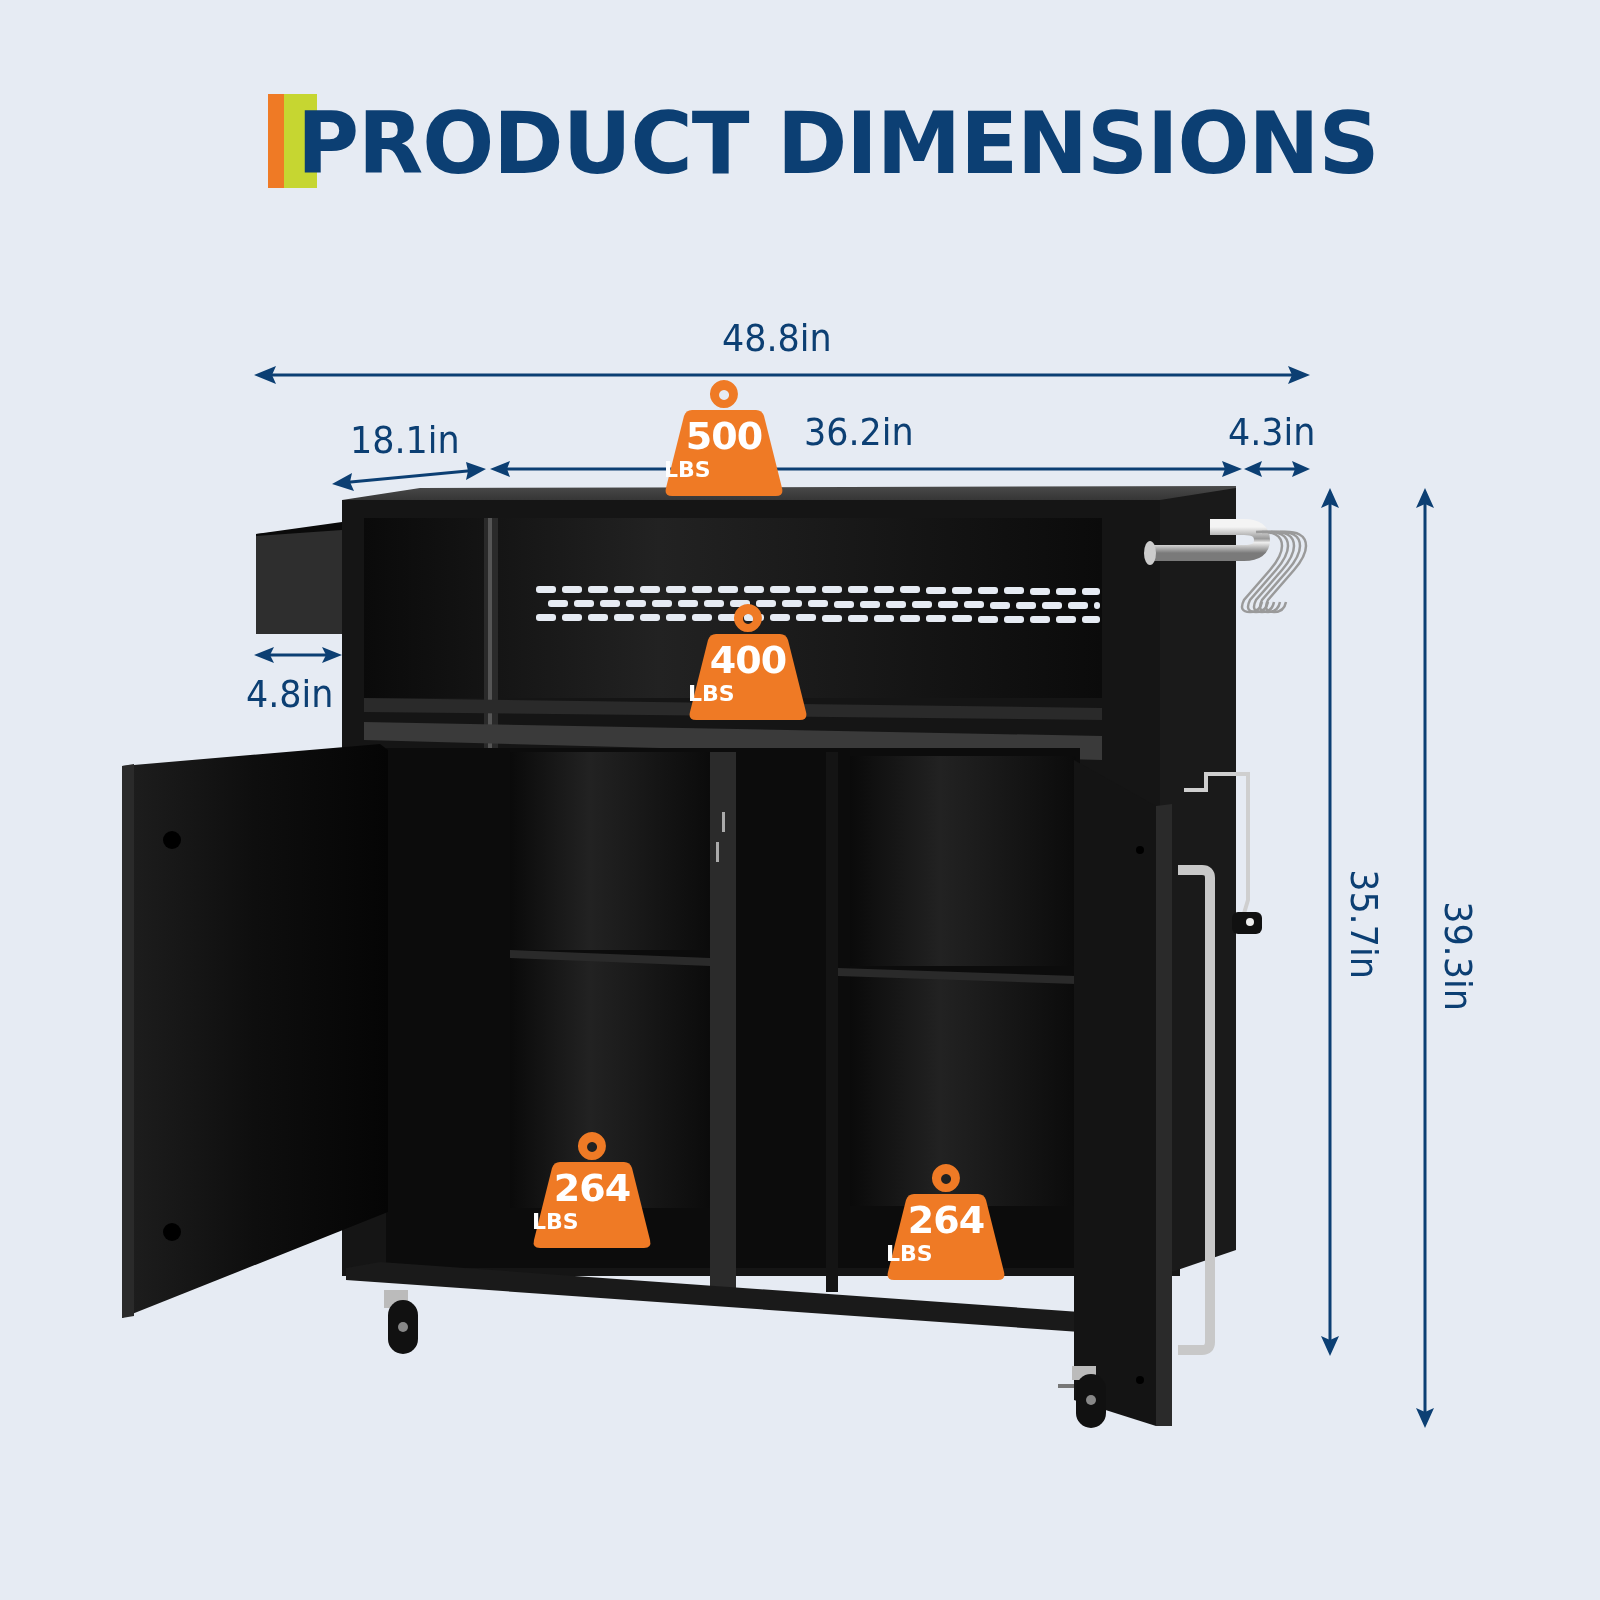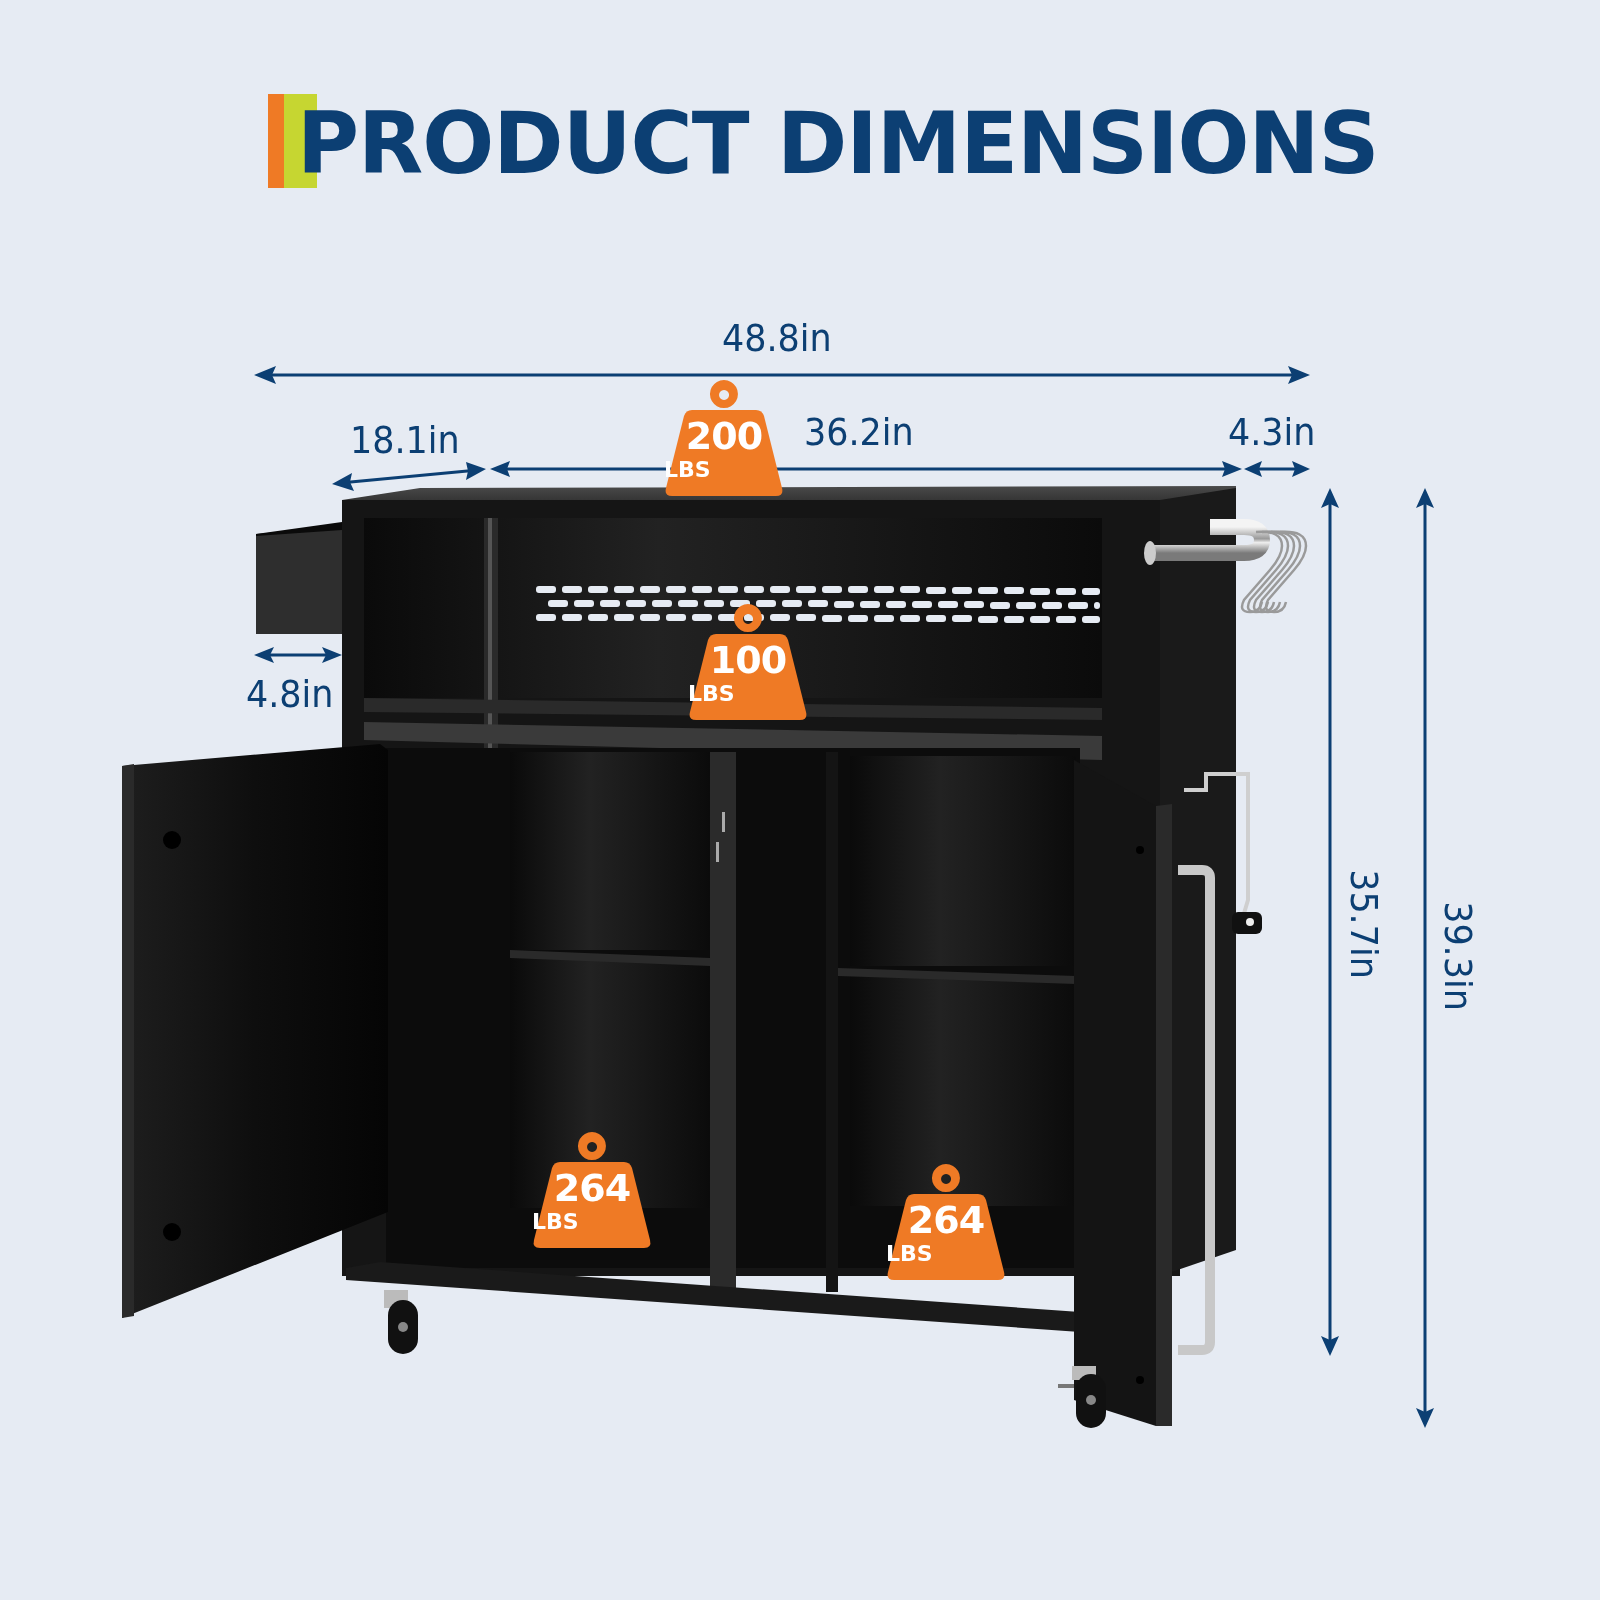--- a/index.html
+++ b/index.html
@@ -278,30 +278,30 @@
 <div class="dim" style="left:1228px;top:412px;">4.3in</div>
 <div class="dim" style="left:246px;top:674px;">4.8in</div>
 <div class="dim v" style="left:1304px;top:904px;transform:rotate(90deg) scaleX(0.92);">35.7in</div>
 <div class="dim v" style="left:1398px;top:936px;transform:rotate(90deg) scaleX(0.92);">39.3in</div>
 
 <div class="weight" style="left:664px;top:380px;">
   <svg width="120" height="116" viewBox="0 0 120 116">
     <path d="M60,0 a14,14 0 1,1 -0.1,0 Z M60,10 a5,5 0 1,0 0.1,0 Z" fill="#ef7a25" fill-rule="evenodd"></path>
     <path d="M28,30 H92 Q98,30 100,36 L118,108 Q120,116 112,116 H8 Q0,116 2,108 L20,36 Q22,30 28,30 Z" fill="#ef7a25"></path>
   </svg>
-  <div class="num">200</div>
+  <div class="num">500</div>
   <div class="unit">LBS</div>
 </div>
 
 <div class="weight" style="left:688px;top:604px;">
   <svg width="120" height="116" viewBox="0 0 120 116">
     <path d="M60,0 a14,14 0 1,1 -0.1,0 Z M60,10 a5,5 0 1,0 0.1,0 Z" fill="#ef7a25" fill-rule="evenodd"></path>
     <path d="M28,30 H92 Q98,30 100,36 L118,108 Q120,116 112,116 H8 Q0,116 2,108 L20,36 Q22,30 28,30 Z" fill="#ef7a25"></path>
   </svg>
-  <div class="num">100</div>
+  <div class="num">400</div>
   <div class="unit">LBS</div>
 </div>
 
 <div class="weight" style="left:532px;top:1132px;">
   <svg width="120" height="116" viewBox="0 0 120 116">
     <path d="M60,0 a14,14 0 1,1 -0.1,0 Z M60,10 a5,5 0 1,0 0.1,0 Z" fill="#ef7a25" fill-rule="evenodd"></path>
     <path d="M28,30 H92 Q98,30 100,36 L118,108 Q120,116 112,116 H8 Q0,116 2,108 L20,36 Q22,30 28,30 Z" fill="#ef7a25"></path>
   </svg>
   <div class="num">264</div>
   <div class="unit">LBS</div>

